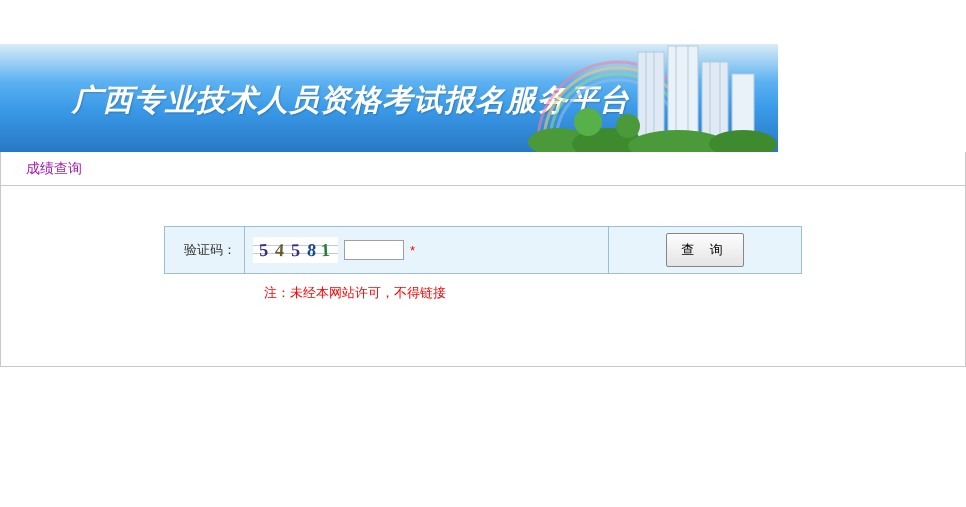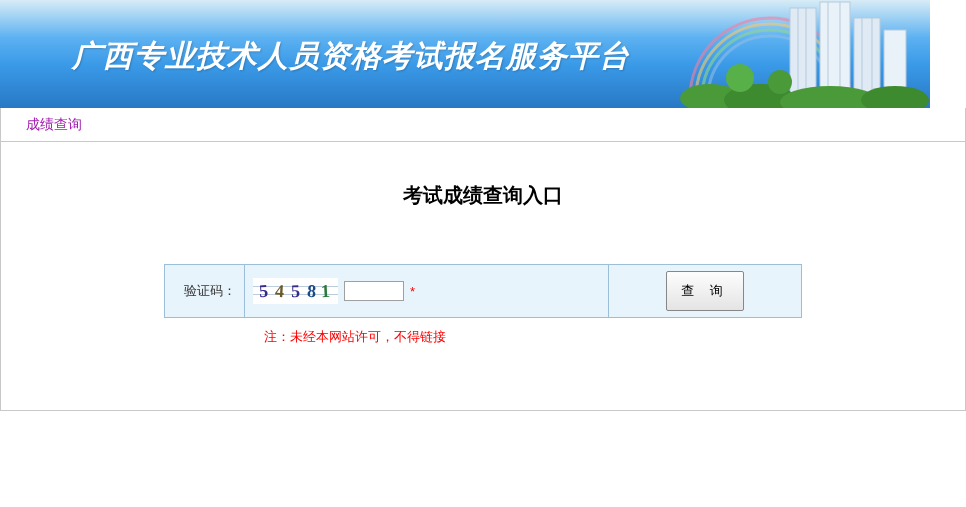--- a/index.html
+++ b/index.html
@@ -2,25 +2,26 @@
 <html><head>
   <meta charset="utf-8">
   <style>
     * { margin: 0; padding: 0; box-sizing: border-box; }
     body {
       font-family: "Microsoft YaHei", "SimSun", Arial, sans-serif;
       width: 966px;
       background: #fff;
     }
     .banner {
-      width: 930px;
+      width: 778px;
       height: 108px;
       background: linear-gradient(to bottom, #d8ecf6 0%, #5cb1f1 35%, #3a9ae8 60%, #2878c4 100%);
       position: relative;
       overflow: hidden;
+      margin-top: 44px;
     }
     .banner-title {
       position: absolute;
       left: 72px;
       top: 36px;
       font-size: 30px;
       font-weight: bold;
       font-style: italic;
       color: #fff;
       text-shadow: 1px 1px 2px rgba(0,0,0,0.2);
@@ -111,21 +112,21 @@
     .captcha-char { position:absolute; font-size:18px; font-weight:bold; bottom:2px; }
     .c1 { left:6px; color:#3a2a8a; transform:rotate(-4deg); }
     .c2 { left:22px; color:#6a5a2a; transform:rotate(3deg); }
     .c3 { left:38px; color:#3a2a8a; transform:rotate(-2deg); }
     .c4 { left:54px; color:#1a4a8a; transform:rotate(4deg); }
     .c5 { left:68px; color:#2a7a3a; transform:rotate(-3deg); }
     .captcha-line { position:absolute; left:0; width:100%; height:1px; background:#bcd; }
     .star { color: red; font-size:13px;}
     .submit-btn {
       width: 78px;
-      height: 40px;
+      height: 34px;
       font-size: 13px;
       letter-spacing: 6px;
       background: linear-gradient(#fdfdfd,#e4e4e4);
       border:1px solid #878787;
       border-radius:2px;
       cursor:pointer;
     }
     .btn-wrap { text-align:center; }
     .note {
       width:638px;
@@ -168,21 +169,20 @@
     <circle cx="70" cy="78" r="14" fill="#58b048"></circle>
     <circle cx="110" cy="82" r="12" fill="#4a9a3a"></circle>
   </svg>
 </div>
 
 <div class="navbar">
   <span class="nav-item">成绩查询</span>
 </div>
 
 <div class="content">
-  <div class="section-title">考试成绩查询入口</div>
 
   <table class="form-table">
     <tbody>
     <tr>
       <td class="label-cell">验证码：</td>
       <td class="input-cell captcha-cell">
         <div class="captcha-row">
           <span class="captcha-img">
             <span class="captcha-line" style="top:8px;"></span>
             <span class="captcha-line" style="top:16px;"></span>

